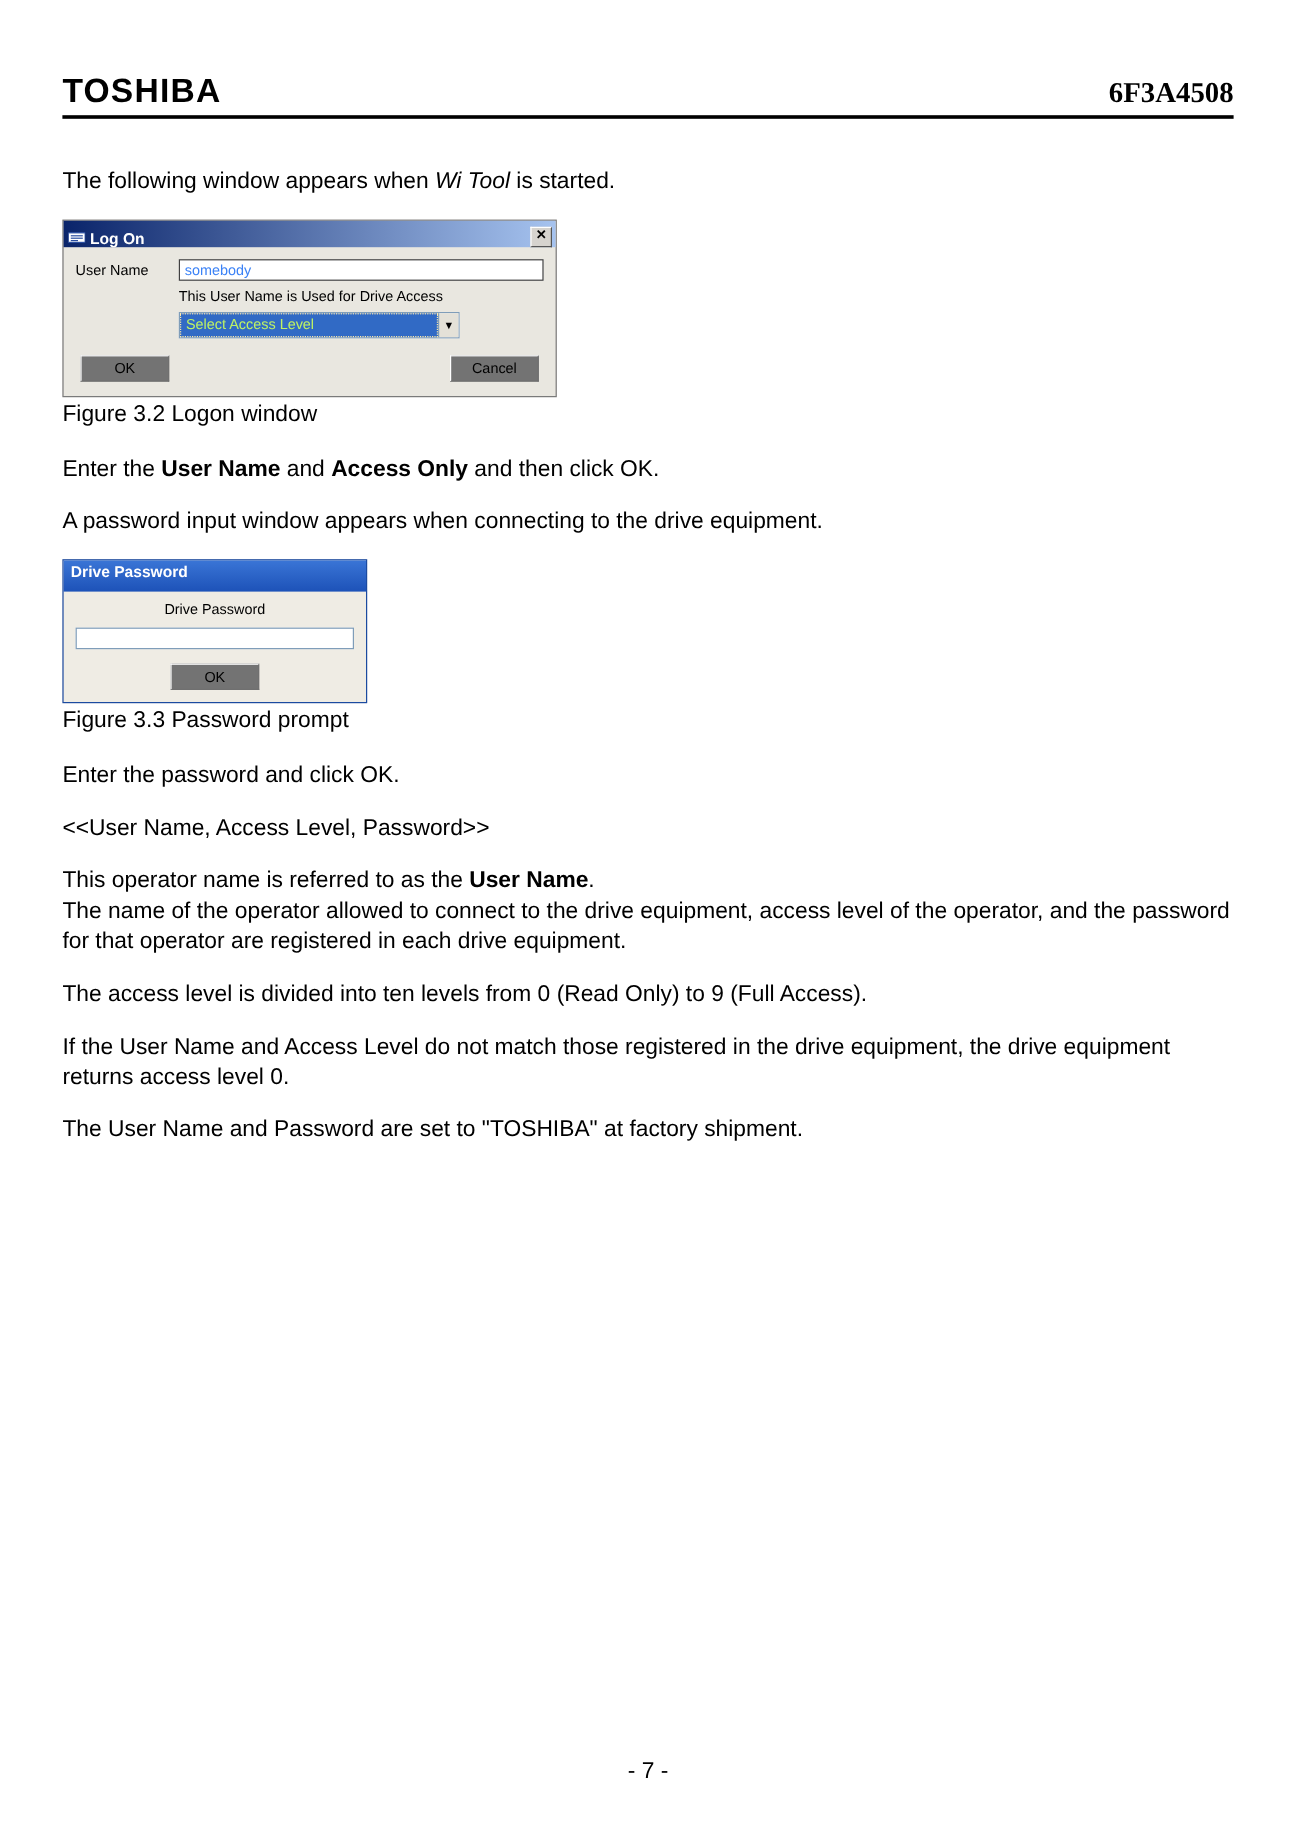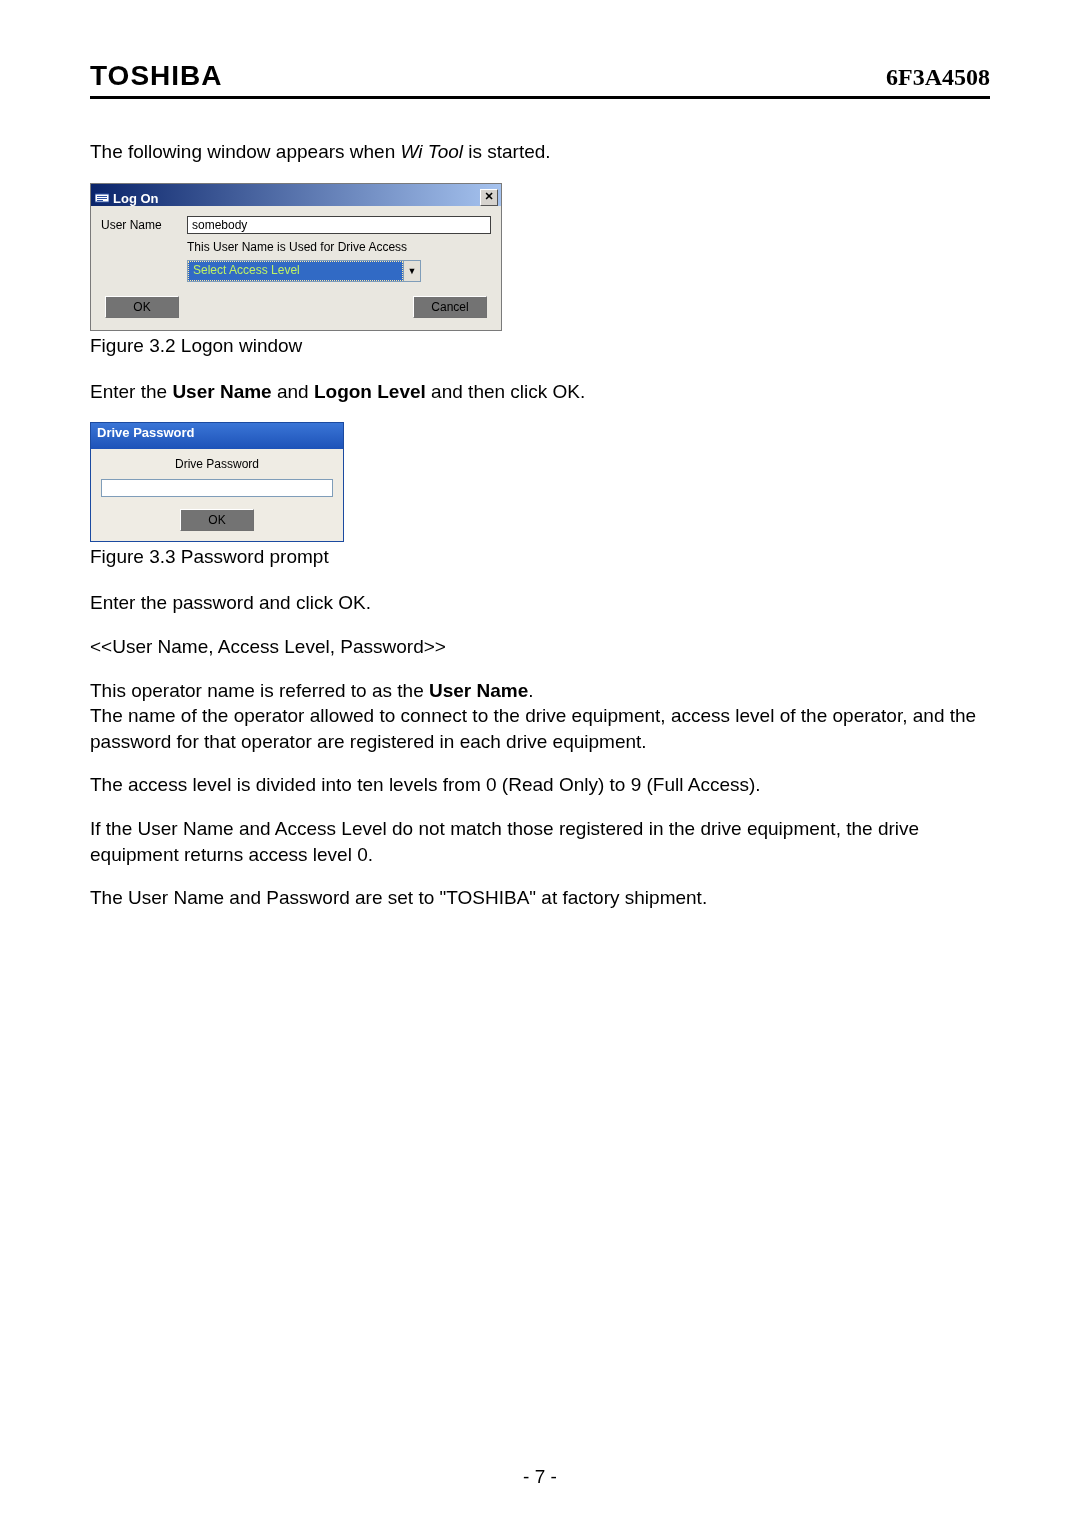--- a/index.html
+++ b/index.html
@@ -6,21 +6,21 @@
     margin: 0;
     padding: 0;
     background: #fff;
     font-family: Arial, Helvetica, sans-serif;
     color: #000;
   }
   .page {
     width: 1080px;
     height: 1528px;
     box-sizing: border-box;
-    padding: 60px 90px;
+    padding: 60px 52px;
     position: relative;
   }
   .header-row {
     display: flex;
     justify-content: space-between;
     align-items: baseline;
     border-bottom: 3px solid #000;
     padding-bottom: 4px;
     margin-bottom: 40px;
   }
@@ -83,21 +83,21 @@
     font-size: 12px;
     color:#000;
   }
   .logon-row1 { display:flex; align-items:center; gap:12px; margin-bottom:6px; }
   .field-label { min-width: 74px; }
   .text-input {
     flex:1;
     height:18px;
     border:1px solid #404040;
     background:#fff;
-    color:#000000;
+    color:#3b82f6;
     padding:1px 4px;
     box-sizing:border-box;
   }
   .hint { margin-left:86px; margin-bottom:6px; }
   .combo {
     margin-left:86px;
     display:flex;
     width:232px;
     height:20px;
     border:1px solid #7f9db9;
@@ -223,23 +223,24 @@
       </div>
       <div class="logon-buttons">
         <div class="btn">OK</div>
         <div class="btn">Cancel</div>
       </div>
     </div>
   </div>
   <div class="figure-caption">Figure 3.2 Logon window</div>
 
   <p class="body-text">
-    <span>Enter the </span><span class="bold">User Name</span><span> and </span><span class="bold">Logon Level</span><span> and then click OK.</span>
+    <span>Enter the </span><span class="bold">User Name</span><span> and </span><span class="bold">Access Only</span><span> and then click OK.</span>
   </p>
 
+  <p class="body-text">A password input window appears when connecting to the drive equipment.</p>
 
   <div class="pwd-dialog">
     <div class="pwd-titlebar">Drive Password</div>
     <div class="pwd-body">
       <div class="pwd-label">Drive Password</div>
       <div class="pwd-input"></div>
       <div class="pwd-btn-row">
         <div class="btn">OK</div>
       </div>
     </div>

